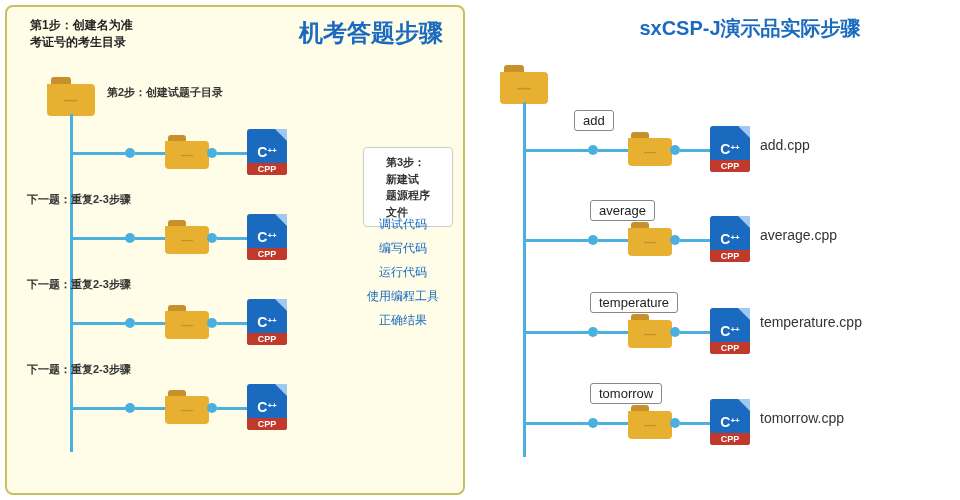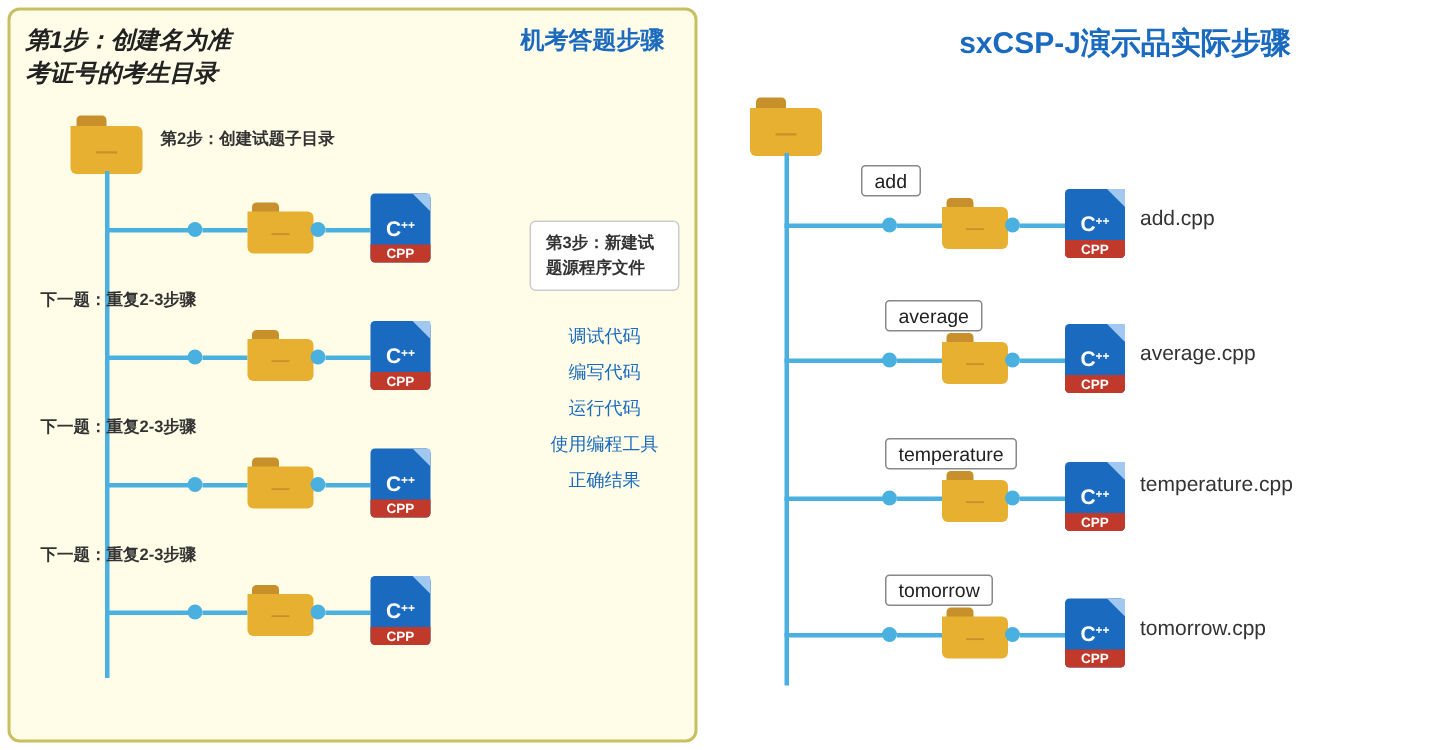--- a/index.html
+++ b/index.html
@@ -21,35 +21,34 @@
       border: 2px solid #c8c060;
       border-radius: 8px;
       position: relative;
       padding: 10px;
     }
 
     .left-title {
       position: absolute;
       top: 10px;
       right: 20px;
-      font-size: 16px;
+      font-size: 24px;
       font-weight: bold;
       color: #1a6abf;
       text-align: left;
     }
 
     .step1-text {
-      font-size: 16px;
+      font-size: 12px;
       color: #222;
       font-weight: bold;
       line-height: 1.4;
       position: absolute;
       top: 10px;
-      left: 10px;
-      font-style: italic;
+      left: 23px;
     }
 
     
     .folder-icon {
       width: 48px;
       height: 38px;
       position: relative;
     }
     .folder-icon .folder-tab {
       width: 20px;
@@ -163,25 +162,25 @@
     }
 
     
     .step3-box {
       position: absolute;
       top: 140px;
       right: 10px;
       background: #fff;
       border: 1.5px solid #ccc;
       border-radius: 4px;
-      padding: 6px 10px;
+      padding: 6px 22px;
       font-size: 11px;
       color: #333;
       font-weight: bold;
-      width: 100px;
+      width: 90px;
       line-height: 1.5;
     }
 
     
     .tools-list {
       position: absolute;
       top: 205px;
       right: 10px;
       font-size: 12px;
       color: #1a6abf;

